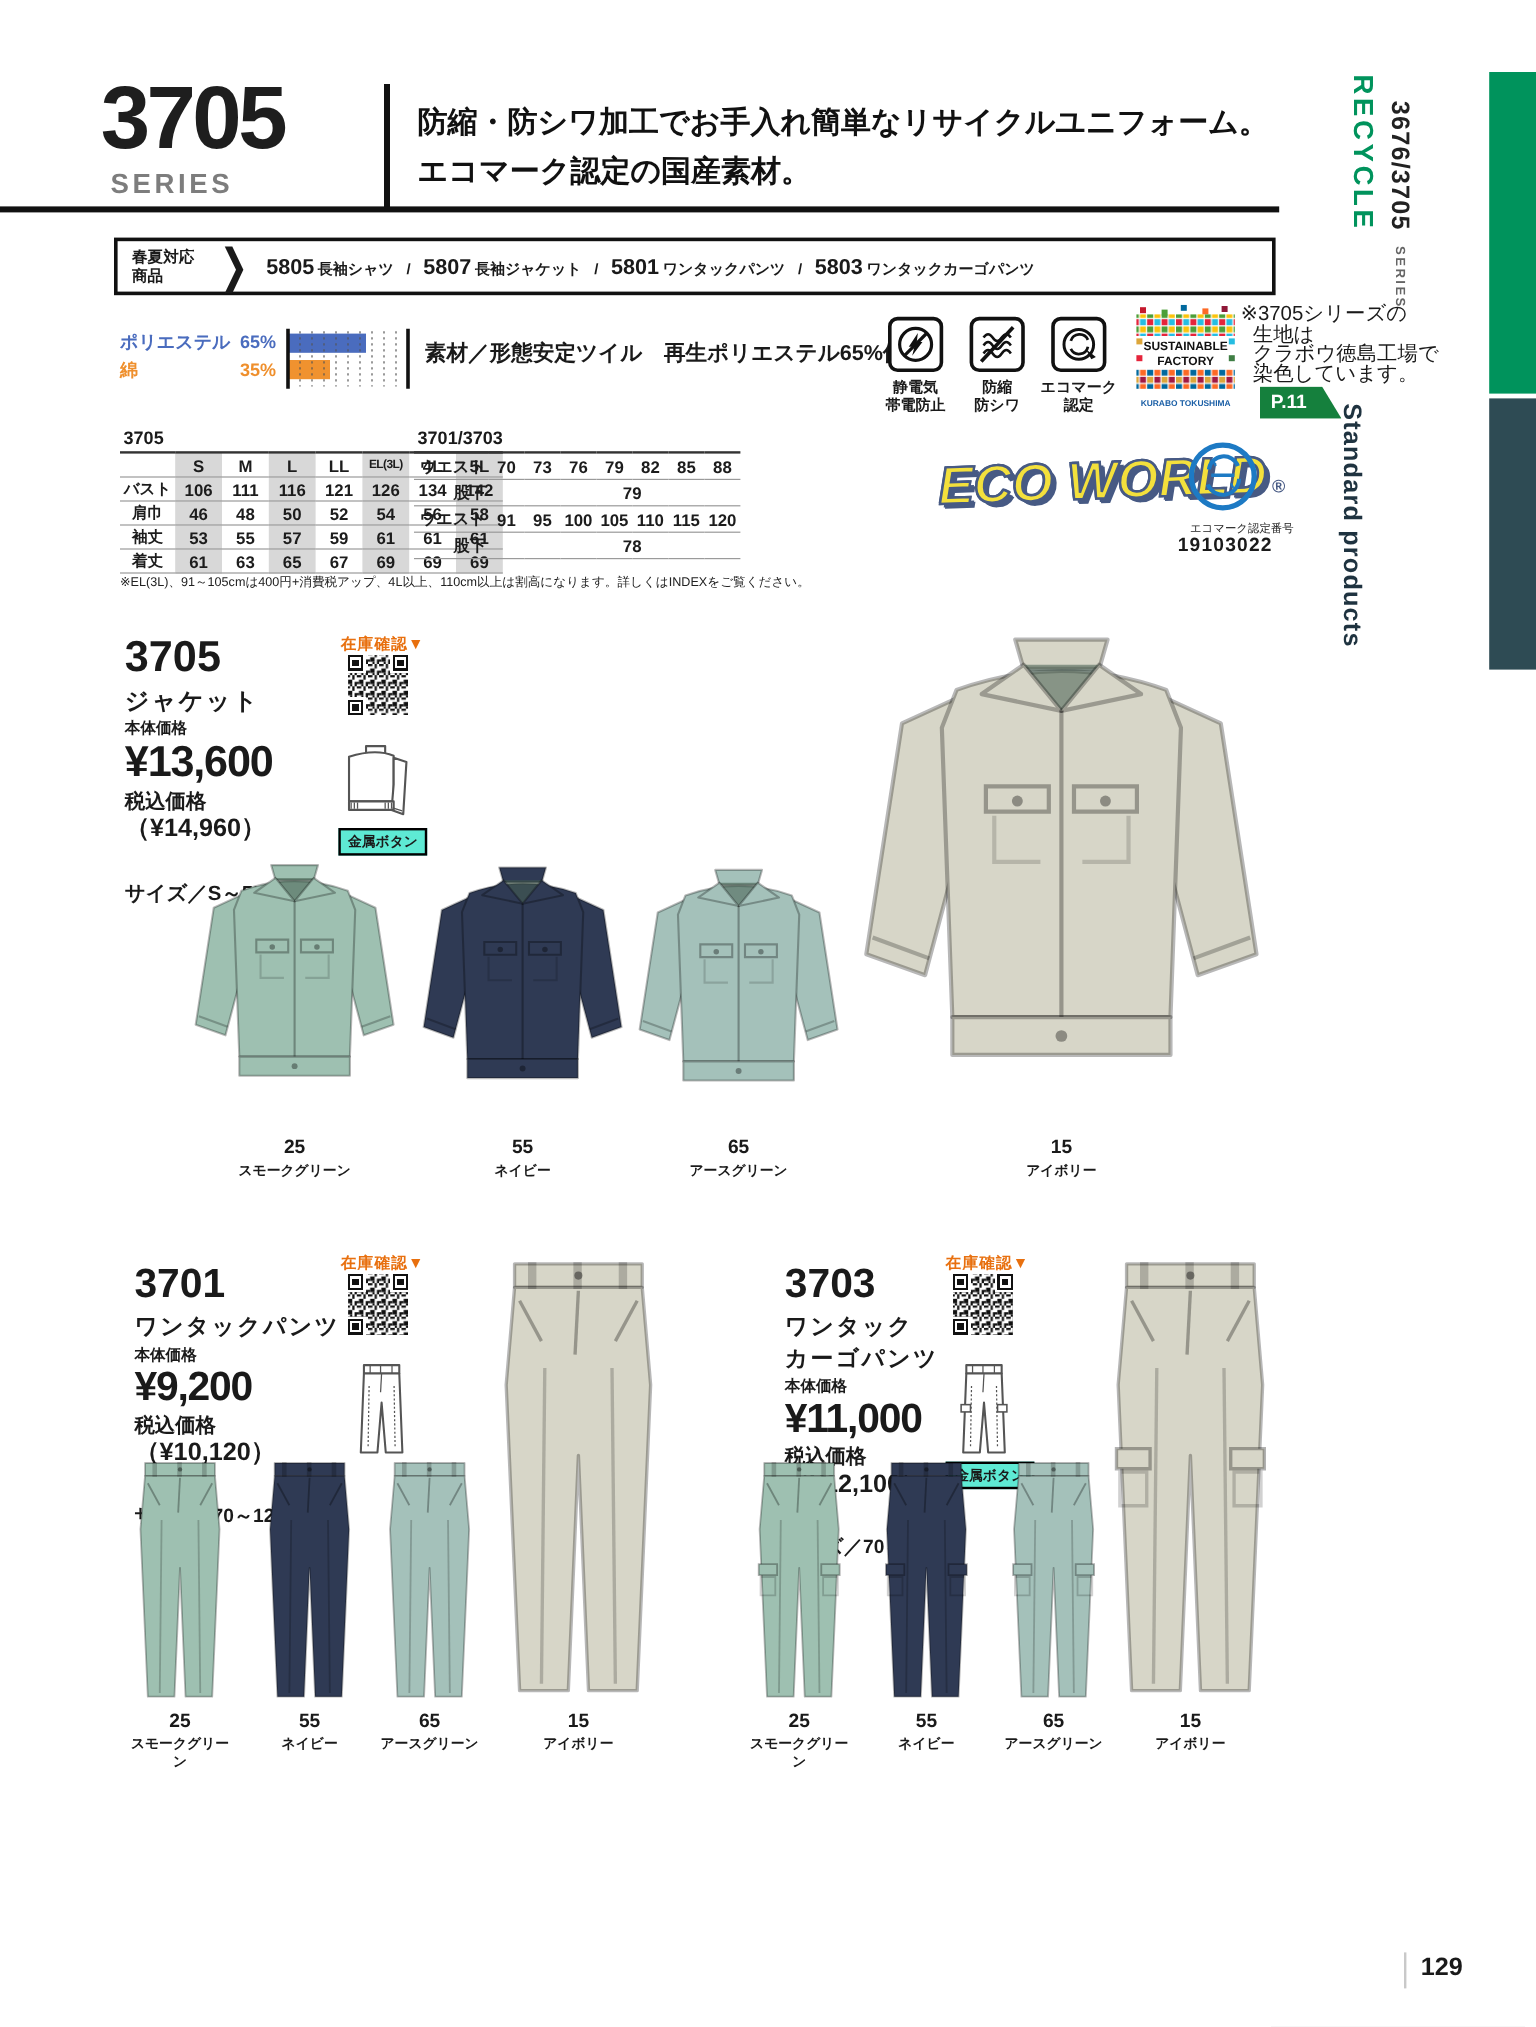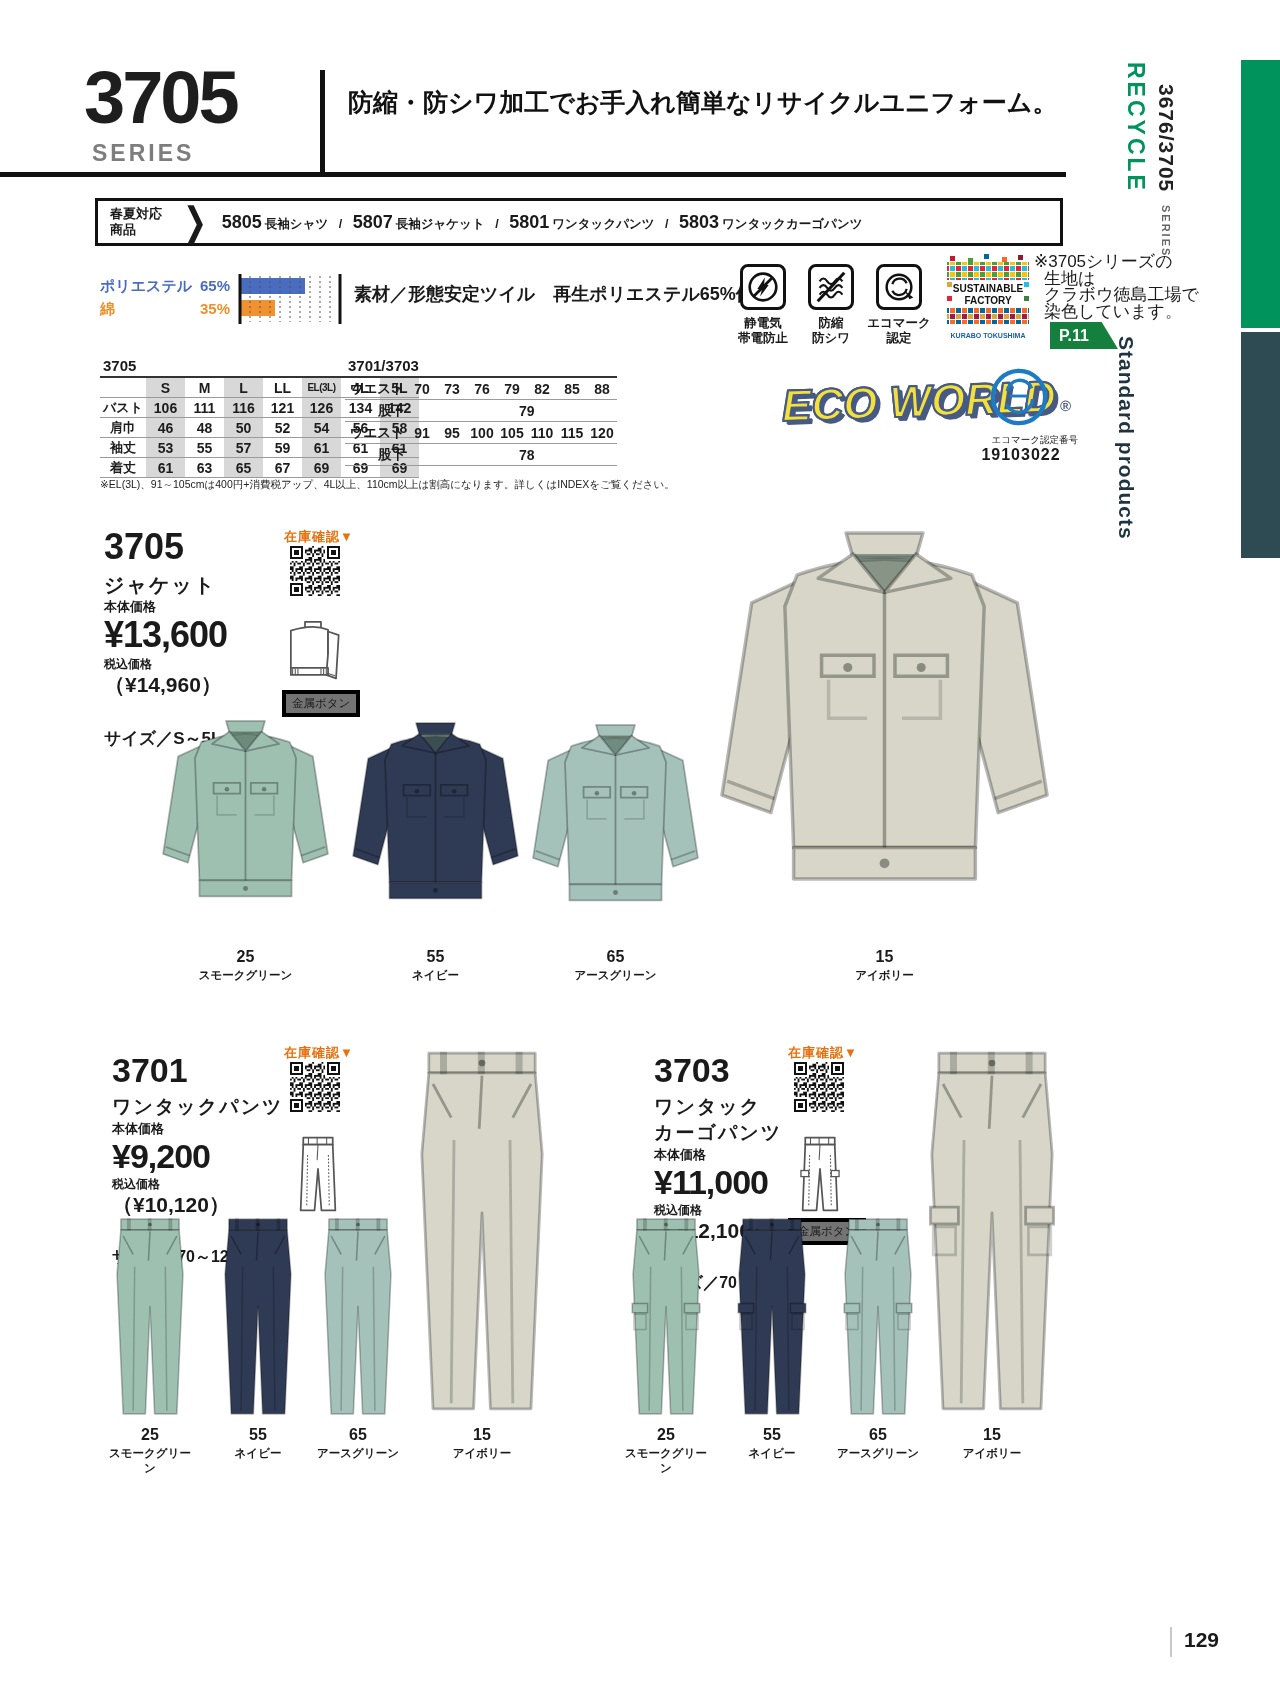--- a/index.html
+++ b/index.html
@@ -80,29 +80,29 @@
 
   
   .pinfo{position:absolute;}
   .p-code{font-size:36px;font-weight:800;line-height:38px;letter-spacing:0px;}
   .p-code.sml{font-size:34px;line-height:36px;}
   .p-name{font-size:20px;font-weight:600;letter-spacing:2px;margin-top:6px;line-height:26px;}
   .p-name.sml{font-size:19px;}
   .p-price-label{font-size:13px;font-weight:700;}
   .p-price{font-size:36px;font-weight:800;line-height:38px;letter-spacing:-1px;}
   .p-price.sml{font-size:34px;line-height:36px;}
-  .p-tax-label{font-size:12px;margin-top:2px;font-weight:600;}
+  .p-tax-label{font-size:17px;margin-top:2px;font-weight:600;}
   .p-tax{font-size:21px;font-weight:800;line-height:24px;}
   .p-size{font-size:17px;font-weight:700;margin-top:30px;}
   .p-size.sml{font-size:16px;}
 
   .stock{position:absolute;font-size:13px;font-weight:700;color:#e8700f;letter-spacing:1px;}
   .qr{position:absolute;width:54px;height:54px;}
   .lineicon{position:absolute;}
-  .metalbtn{position:absolute;border:4px solid #000000;font-size:11.5px;font-weight:400;padding:2px 6px;background:#737373;}
+  .metalbtn{position:absolute;border:2px solid #000000;font-size:11.5px;font-weight:700;padding:2px 6px;background:#5eead4;}
 
   
   .garment{position:absolute;}
   .cap{position:absolute;text-align:center;}
   .cap-num{font-size:16px;font-weight:700;}
   .cap-name{font-size:11.5px;margin-top:2px;font-weight:600;}
 
   .pagenum{left:1184px;top:1628px;font-size:21px;font-weight:700;}
   .pagenum-div{left:1170px;top:1627px;width:2px;height:30px;background:#c9c9c9;}
 </style>
@@ -244,20 +244,21 @@
         </g>
       </symbol>
     </defs>
   </svg>
 
   <div class="abs series-num">3705</div>
   <div class="abs series-lbl">SERIES</div>
   <div class="abs vdiv"></div>
   <div class="abs headline">
     <div>防縮・防シワ加工でお手入れ簡単なリサイクルユニフォーム。</div>
+    <div>エコマーク認定の国産素材。</div>
   </div>
   <div class="abs hrule"></div>
 
   <div class="vtext recycle">RECYCLE</div>
   <div class="vtext snumcol">
     <span class="num">3676/3705</span>
     <span class="ser">SERIES</span>
   </div>
   <div class="abs grect"></div>
   <div class="vtext standard">Standard products</div>

